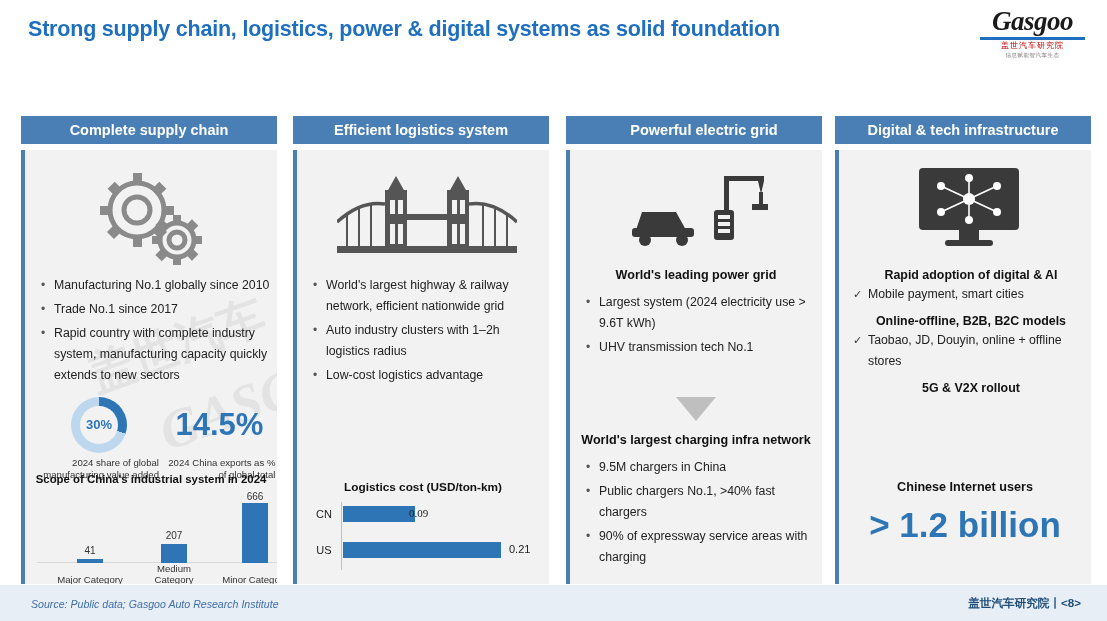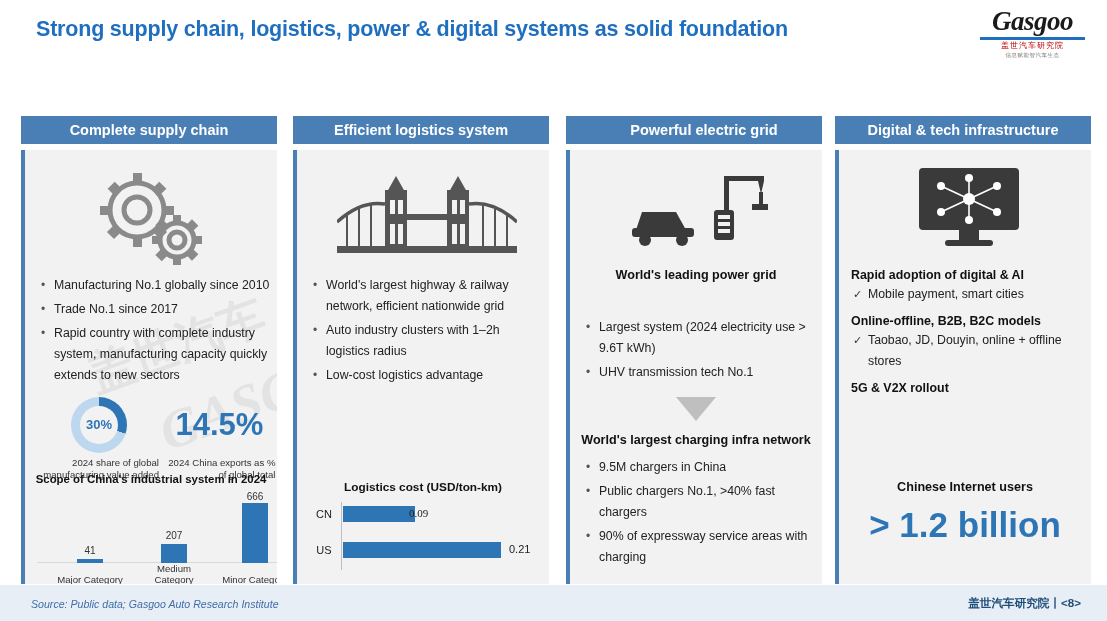--- a/index.html
+++ b/index.html
@@ -7,21 +7,21 @@
     width:1107px;height:621px;
     background:#ffffff;
     font-family:"Liberation Sans", sans-serif;
     color:#333;
     position:relative;
     overflow:hidden;
   }
   
   .slide-title{
     position:absolute;
-    left:36px; top:17px;
+    left:28px; top:17px;
     font-size:21.5px;
     font-weight:bold;
     color:#1f6fc0;
     letter-spacing:-0.2px;
     white-space:nowrap;
   }
   .logo{
     position:absolute;
     right:22px; top:6px;
     width:105px; height:52px;
@@ -109,20 +109,21 @@
     position:absolute;left:4px;top:0;
     color:#555;font-size:12px;
   }
   ul.chk li:before{
     content:"\2713";
     color:#333;font-size:11px;left:2px;
   }
   .subhead{
     font-size:12.4px;font-weight:bold;color:#111;
     margin:0 0 2px 0;
+    text-align:center;
   }
   .center-bold{
     font-size:12.6px;font-weight:bold;color:#111;text-align:center;
   }
 
   
   .gears{position:absolute;left:60px;top:18px;width:140px;height:100px;}
   .donut-row{
     position:absolute;left:14px;top:247px;width:240px;
   }
@@ -375,21 +376,21 @@
           <rect x="90" y="47" width="12" height="4"></rect>
           <rect x="90" y="54" width="12" height="4"></rect>
           <rect x="90" y="61" width="12" height="4"></rect>
         </g>
         <polygon points="12,45 22,45 18,54 26,54 14,66 18,56 10,56" fill="#f2f2f2" opacity="0"></polygon>
       </svg>
     </div>
 
     <div class="center-bold" style="position:absolute;left:0;top:118px;width:252px;">World's leading power grid</div>
 
-    <ul class="bul" style="position:absolute;left:12px;top:142px;width:238px;margin-top:25px;">
+    <ul class="bul" style="position:absolute;left:12px;top:142px;width:238px;">
       <li>Largest system (2024 electricity use &gt; 9.6T kWh)</li>
       <li>UHV transmission tech No.1</li>
     </ul>
 
     <div class="arrow-down">
       <svg viewBox="0 0 52 28" width="52" height="28">
         <polygon points="6,2 46,2 26,26" fill="#bfbfbf"></polygon>
       </svg>
     </div>
 

